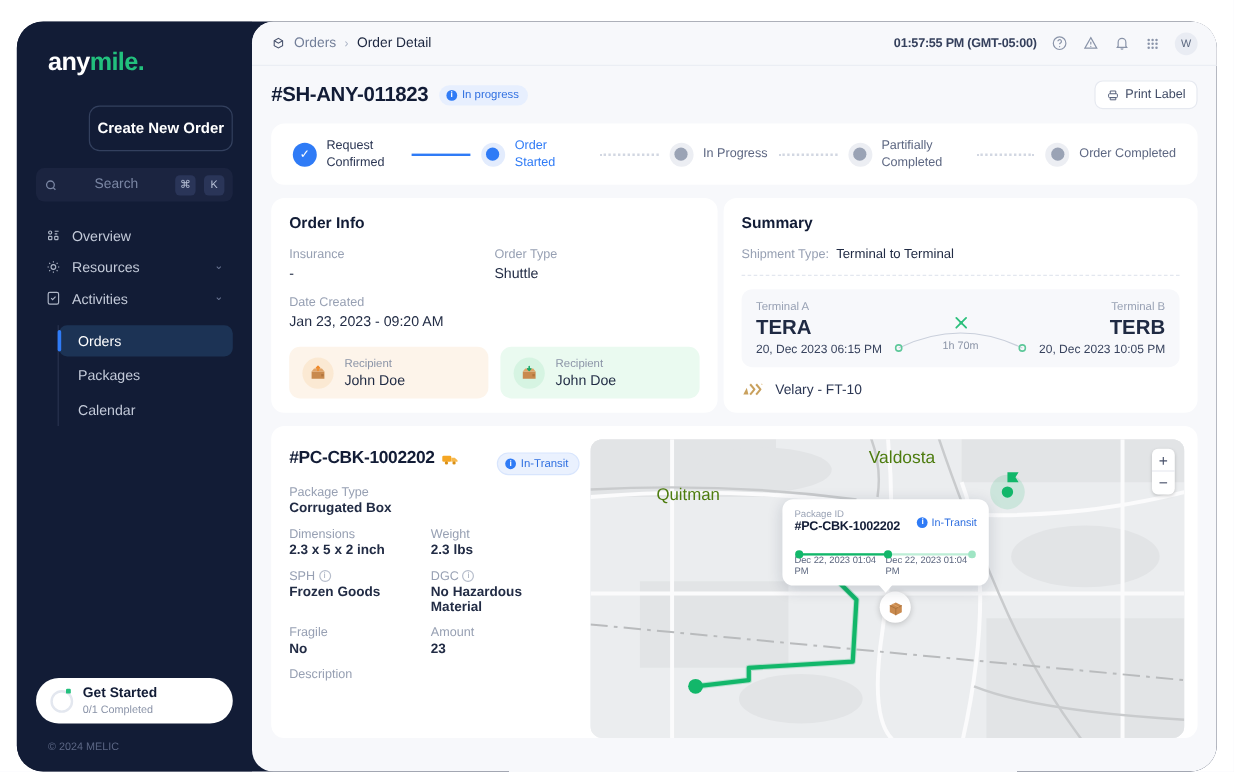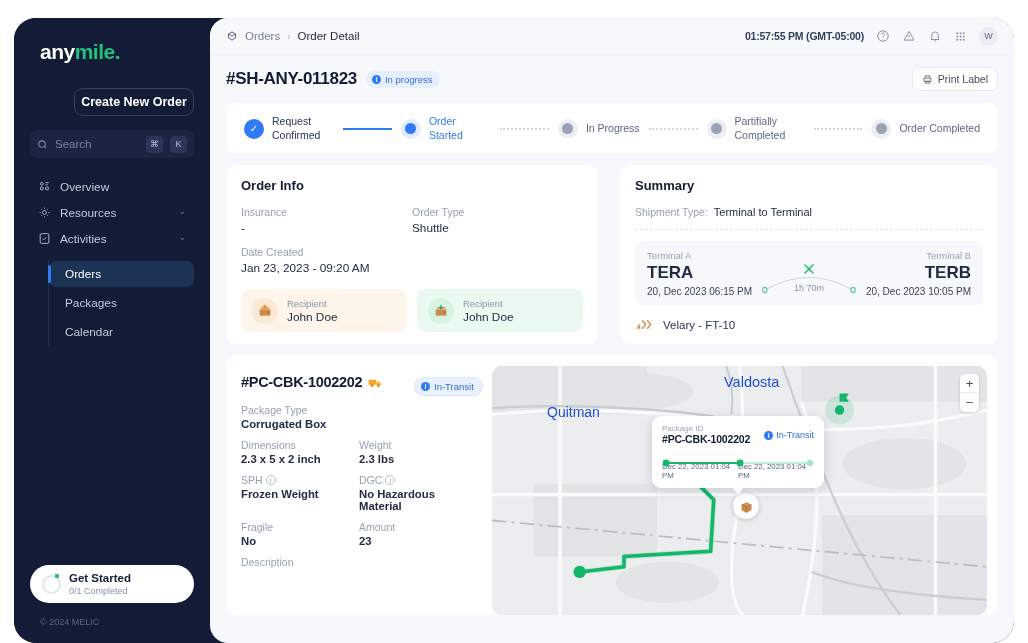--- a/index.html
+++ b/index.html
@@ -24,33 +24,33 @@
     background: #121c36;
     position: relative;
     padding: 0 16px;
   }
   .logo { margin: 22px 0 0 10px; font-size: 21px; font-weight: 700; letter-spacing: -0.5px; }
   .logo .any { color: #ffffff; }
   .logo .mile { color: #22c07d; }
   .logo .dot { color: #22c07d; }
 
   .create-btn {
-    margin-top: 24px; height: 28px;
+    margin-top: 24px; height: 38px;
     border: 1px solid #33405e; border-radius: 9px;
     color: #fff; font-size: 12.5px; font-weight: 700;
     display: flex; align-items: center; justify-content: center;
     cursor: pointer; background: transparent; margin-left: 44px;
   }
   .search-box {
     margin-top: 14px; height: 28px;
     background: #1b2440; border-radius: 7px;
     display: flex; align-items: center; padding: 0 7px; gap: 7px;
     cursor: text;
   }
-  .search-box .ph { color: #7a86a3; font-size: 11.5px; flex: 1; }
+  .search-box .ph { color: #7a86a3; font-size: 11.5px; flex: 1; text-align: center; }
   .kbd {
     background: #2a3558; color: #b7c0d6;
     font-size: 9px; border-radius: 4px;
     width: 17px; height: 17px;
     display: flex; align-items: center; justify-content: center;
   }
 
   .nav { margin-top: 22px; }
   .nav-row {
     display: flex; align-items: flex-start; gap: 9px;
@@ -161,21 +161,21 @@
   .s-label { font-size: 10.5px; line-height: 1.25; color: #2b3653; max-width: 62px; }
   .s-label.blue { color: #2f7bf6; }
   .s-label.gray { color: #5d6782; max-width: 70px; }
   .conn { flex: 1; height: 2px; margin: 0 9px; }
   .conn.solid { background: #2f7bf6; max-width: 60px; }
   .conn.dash {
     max-width: 70px;
     border-top: 2px dotted #d2d7e2;
   }
 
-  .row2 { display: flex; gap: 22px; margin: 11px 16px 0 16px; }
+  .row2 { display: flex; gap: 5px; margin: 11px 16px 0 16px; }
   .orderinfo { flex: 0 0 372px; padding: 13px 15px 12px 15px; }
   .summary { flex: 1; padding: 13px 15px 12px 15px; }
   .card-h { font-size: 13px; font-weight: 700; color: #121c36; }
 
   .fgrid { display: flex; margin-top: 13px; }
   .fcol { flex: 1; }
   .f-lbl { font-size: 10.5px; color: #97a0b3; }
   .f-val { font-size: 11.8px; color: #222c45; margin-top: 3px; font-weight: 400; }
   .f-blk { margin-top: 11px; }
 
@@ -244,21 +244,21 @@
     position: absolute; right: 8px; top: 8px; z-index: 6;
     background: #fff; border-radius: 5px; width: 19px;
     box-shadow: 0 1px 3px rgba(0,0,0,.18);
   }
   .zoomctl div {
     height: 19px; display: flex; align-items: center; justify-content: center;
     font-size: 13px; color: #47506a; cursor: pointer;
   }
   .zoomctl div:first-child { border-bottom: 1px solid #e8eaf0; }
 
-  .maplbl { position: absolute; font-family: "Liberation Sans", sans-serif; color: #1d4ed8; font-weight: 400; }
+  .maplbl { position: absolute; font-family: "Liberation Sans", sans-serif; color: #4d7c0f; font-weight: 400; }
   .tooltip {
     position: absolute; left: 160px; top: 50px; width: 172px;
     background: #fff; border-radius: 9px; padding: 8px 10px 8px 10px;
     box-shadow: 0 3px 12px rgba(20,30,60,.16); z-index: 7;
   }
   .tt-lbl { font-size: 8px; color: #9aa3b5; }
   .tt-id { font-size: 10.5px; font-weight: 700; color: #121c36; letter-spacing: -0.2px; }
   .tt-badge { font-size: 9px; color: #2f6fe0; display: flex; align-items: center; gap: 3px; }
   .tt-bar { position: relative; height: 4px; margin: 8px 0 5px 0; }
   .tt-times { display: flex; justify-content: space-between; font-size: 7.8px; color: #5b6party; color: #5c6party; color: #5b667f; }
@@ -560,21 +560,21 @@
               <div class="p-lbl">Weight</div>
               <div class="p-val">2.3 lbs</div>
             </div>
           </div>
           <div class="prow">
             <div class="pcol">
               <div class="p-lbl">
                 <span>SPH</span>
                 <span class="info-i">i</span>
               </div>
-              <div class="p-val">Frozen Weight</div>
+              <div class="p-val">Frozen Goods</div>
             </div>
             <div class="pcol">
               <div class="p-lbl">
                 <span>DGC</span>
                 <span class="info-i">i</span>
               </div>
               <div class="p-val">No Hazardous Material</div>
             </div>
           </div>
           <div class="prow">

